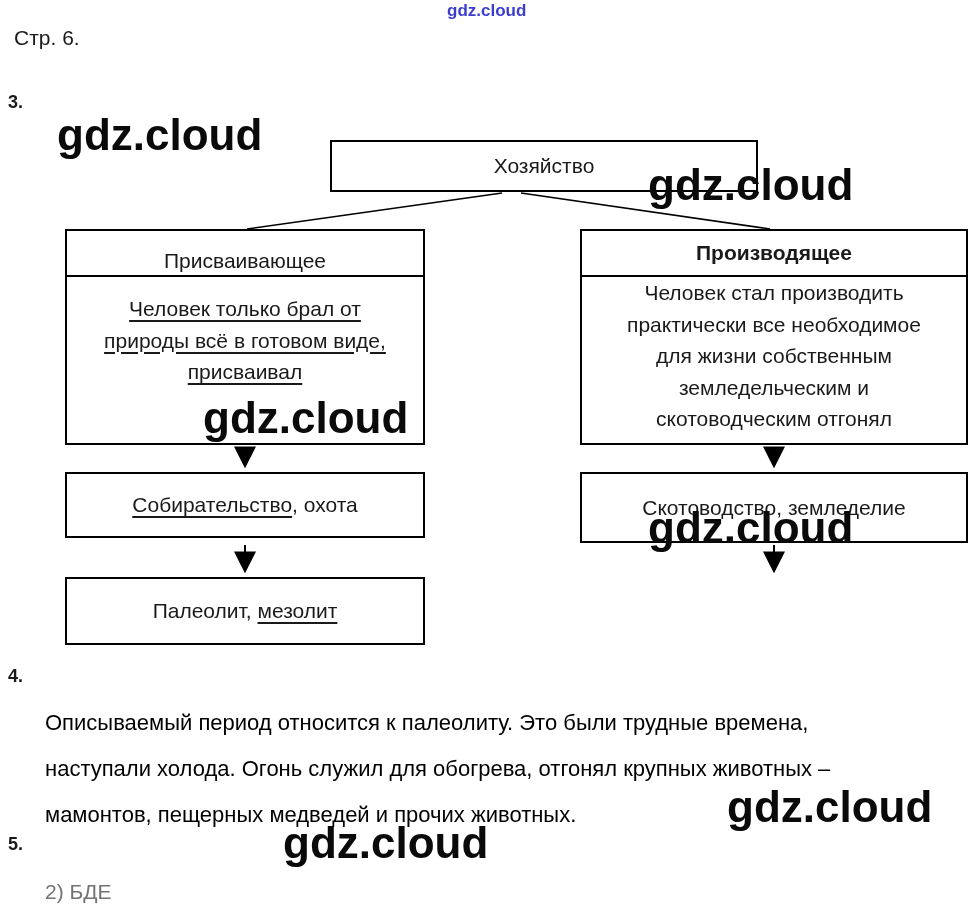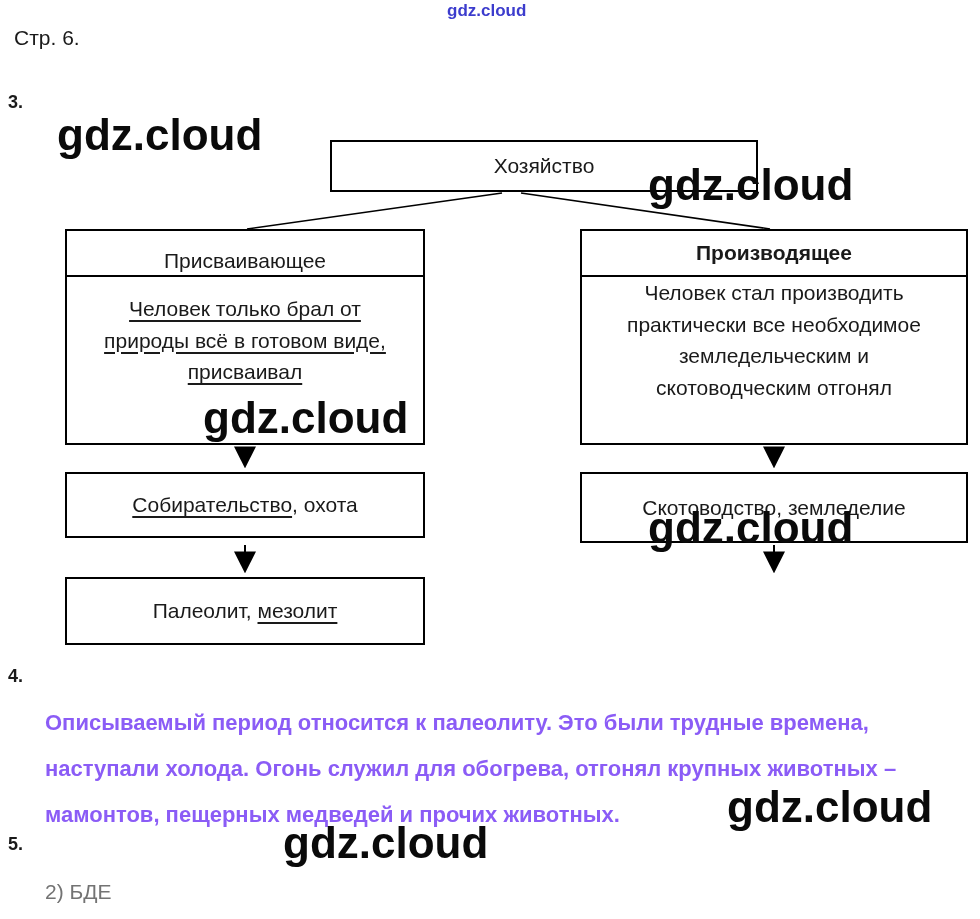--- a/index.html
+++ b/index.html
@@ -36,21 +36,21 @@
   .left-body .body-lines div { text-decoration:underline; text-underline-offset:4px; }
   .left-step2  { left:65px;  top:472px; width:360px; height:66px; }
   .right-step2 { left:580px; top:472px; width:388px; height:71px; }
   .left-step3  { left:65px;  top:577px; width:360px; height:68px; }
   .right-step3 { left:580px; top:577px; width:388px; height:68px; }
   .u { text-decoration:underline; text-underline-offset:4px; }
 
   .connectors { position:absolute; left:0; top:0; width:980px; height:919px; z-index:1; }
 
   
-  .para { position:absolute; left:45px; top:700px; font-size:22px; line-height:46px; color:#8b5cf6;font-weight:bold; }
+  .para { position:absolute; left:45px; top:700px; font-size:22px; line-height:46px; color:#000000; }
   .answer5 { position:absolute; left:45px; top:880px; font-size:21px; color:#737373; }
 </style>
 </head>
 <body>
 
 <div class="canvas">
 
   <div class="wm wm-top">gdz.cloud</div>
   <div class="wm wm-1">gdz.cloud</div>
   <div class="wm wm-2">gdz.cloud</div>
@@ -93,20 +93,21 @@
     <div class="body-lines">
       <div>Человек только брал от</div>
       <div>природы всё в готовом виде,</div>
       <div>присваивал</div>
     </div>
   </div>
   <div class="box right-body">
     <div class="body-lines">
       <div>Человек стал производить</div>
       <div>практически все необходимое</div>
+      <div>для жизни собственным</div>
       <div>земледельческим и</div>
       <div>скотоводческим отгонял</div>
     </div>
   </div>
 
   <div class="box left-step2">
     <span><span class="u">Собирательство</span><span>, охота</span></span>
   </div>
   <div class="box right-step2">
     <span>Скотоводство, земледелие</span>

